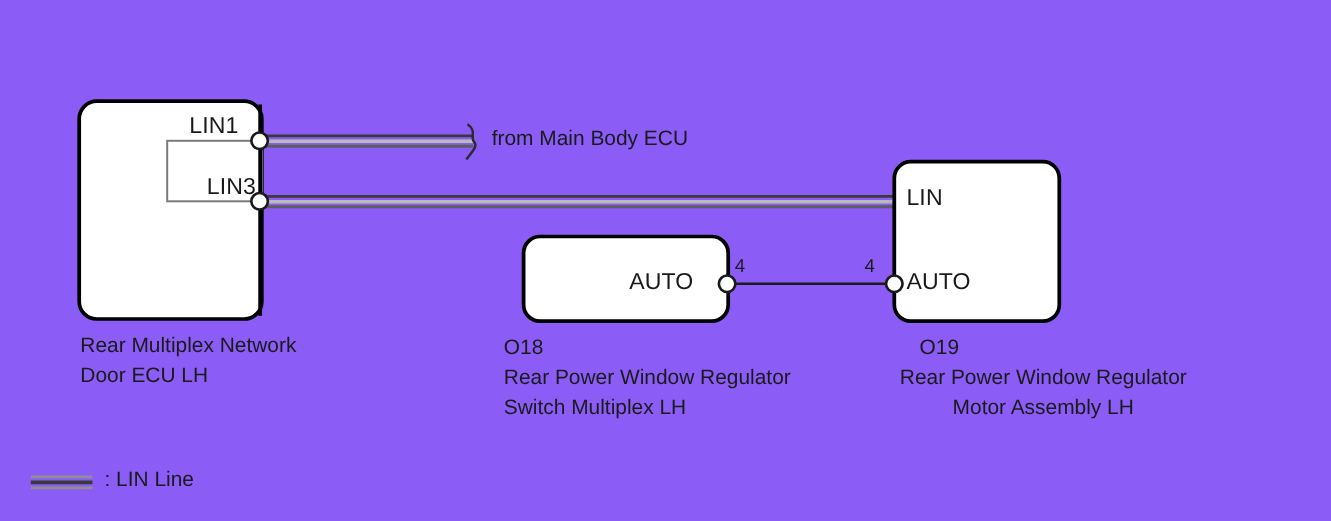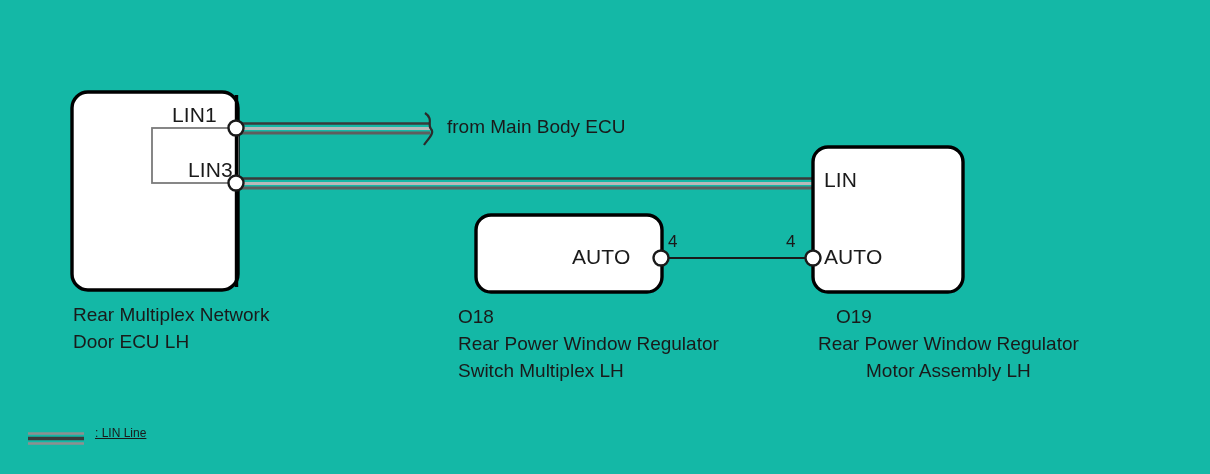--- a/index.html
+++ b/index.html
@@ -8,21 +8,21 @@
     background: #ffffff;
   }
   body {
     font-family: "Liberation Sans", sans-serif;
     color: #1a1a1a;
   }
   #diagram-root {
     position: relative;
     width: 1210px;
     height: 474px;
-    background: #14b8a6;
+    background: #8b5cf6;
     overflow: hidden;
   }
   .svg-layer {
     position: absolute;
     left: 0;
     top: 0;
     width: 1210px;
     height: 474px;
   }
   .txt {
@@ -40,22 +40,21 @@
     font-size: 17px;
   }
   .caption {
     font-size: 19px;
     line-height: 24px;
   }
   .note-text {
     font-size: 19px;
   }
   .legend-text {
-    font-size: 12px;
-    text-decoration: underline;
+    font-size: 19px;
   }
 </style>
 </head>
 <body>
 
 <div id="diagram-root">
 
   <svg class="svg-layer" viewBox="0 0 1210 474">
 
     <g>

